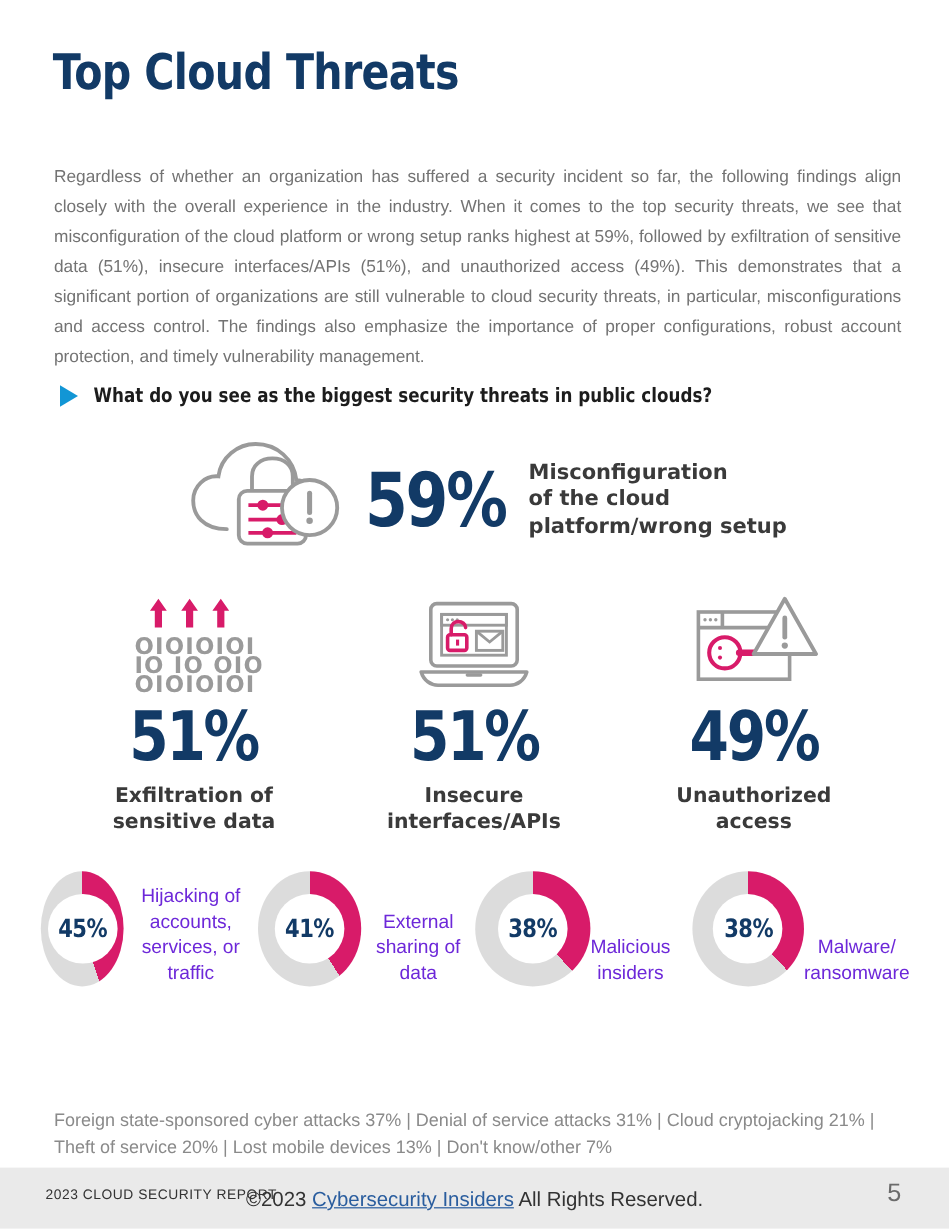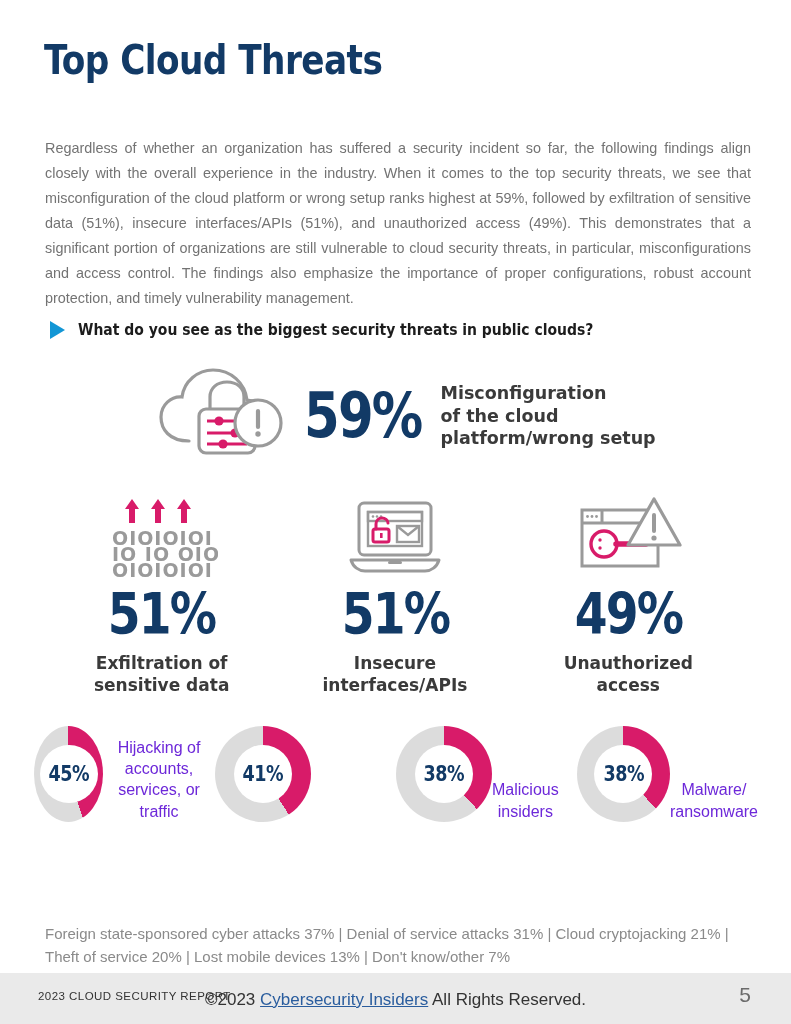--- a/index.html
+++ b/index.html
@@ -371,20 +371,22 @@
       </div>
       <div class="donut-label">Hijacking of accounts,
 services, or traffic</div>
     </div>
     <div class="donut-col">
       <div class="donut" style="background: conic-gradient(rgb(216, 27, 105) 0deg, rgb(216, 27, 105) 147.6deg, rgb(220, 220, 220) 147.6deg, rgb(220, 220, 220) 360deg);">
         <div class="hole">
           <span>41%</span>
         </div>
       </div>
+      <div class="donut-label">External
+sharing of data</div>
     </div>
     <div class="donut-col">
       <div class="donut" style="background: conic-gradient(rgb(216, 27, 105) 0deg, rgb(216, 27, 105) 136.8deg, rgb(220, 220, 220) 136.8deg, rgb(220, 220, 220) 360deg);">
         <div class="hole">
           <span>38%</span>
         </div>
       </div>
       <div class="donut-label">Malicious
 insiders</div>
     </div>

